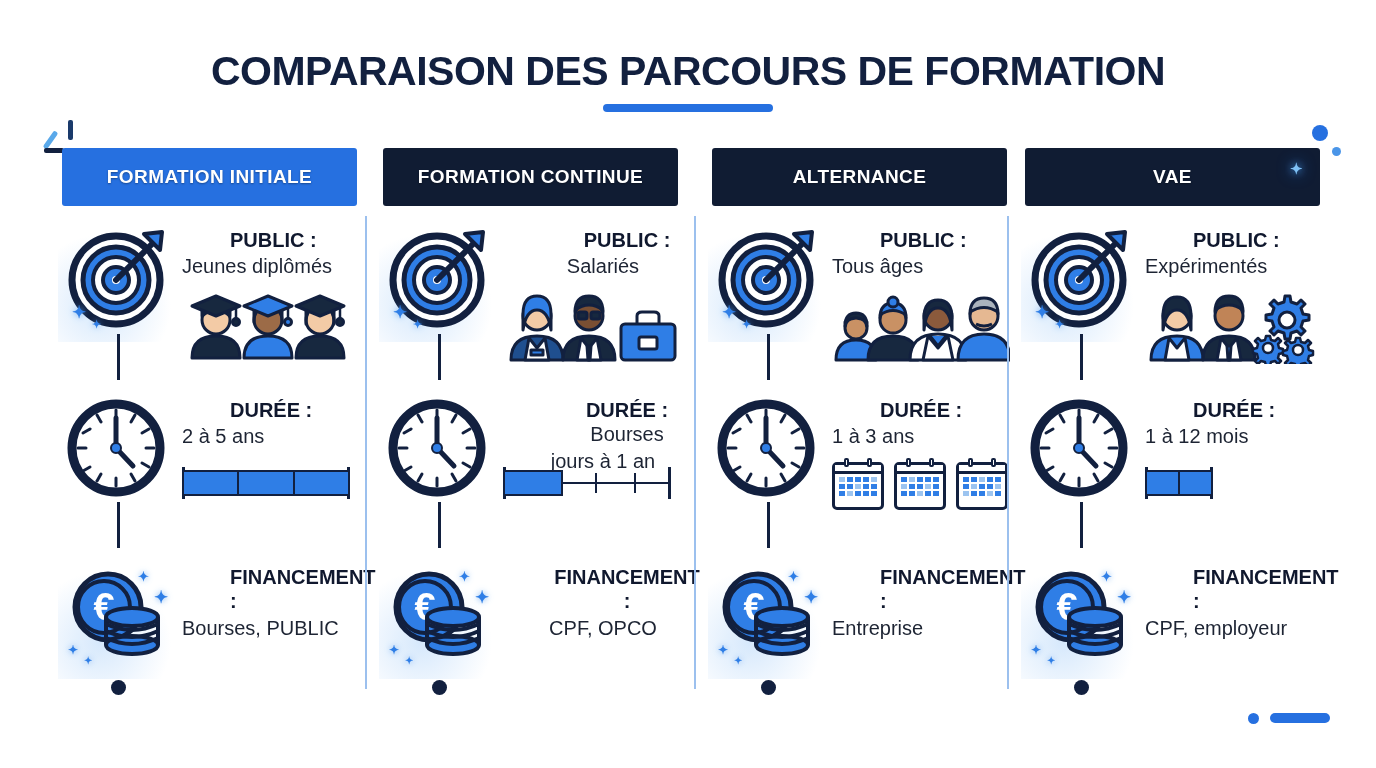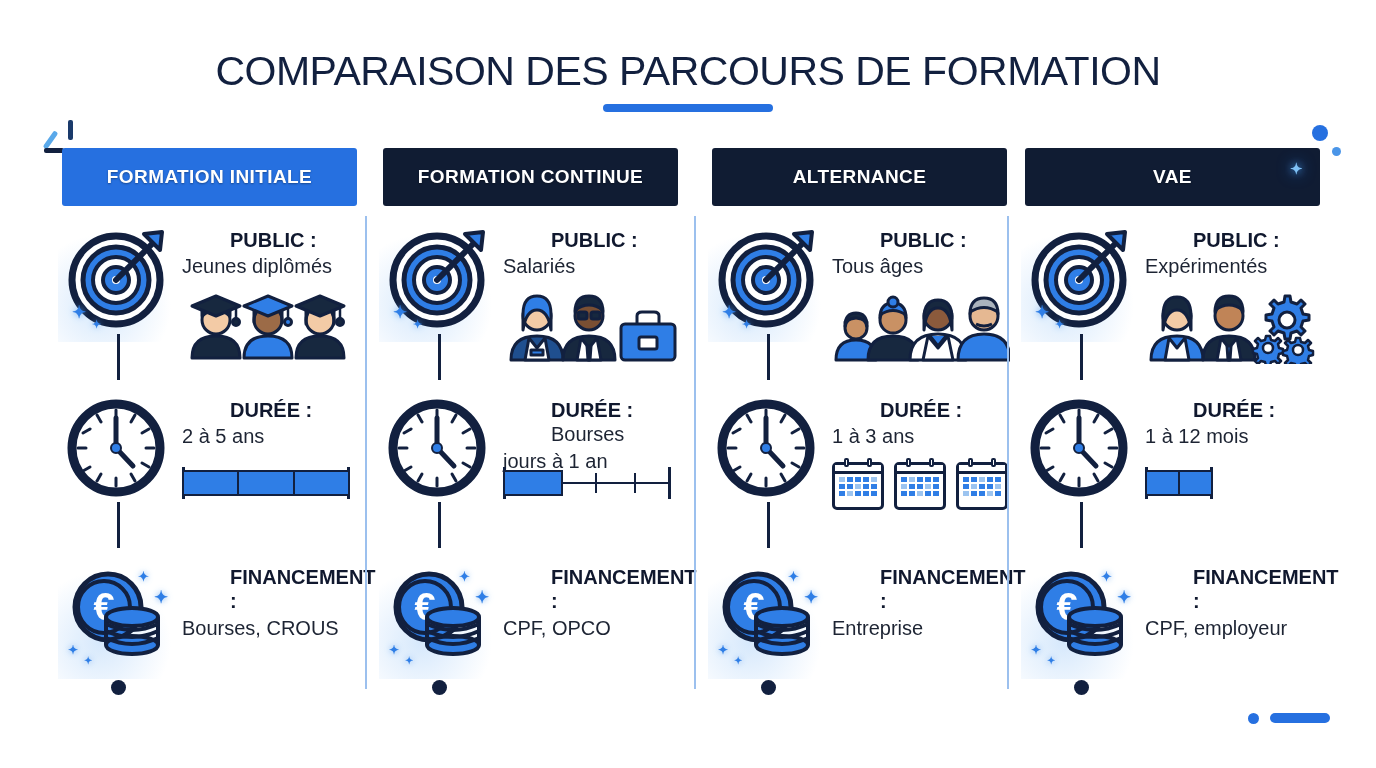--- a/index.html
+++ b/index.html
@@ -9,21 +9,21 @@
     font-family:"Liberation Sans", sans-serif;
     overflow:hidden;
     position:relative;
   }
   .page { position:relative; width:1376px; height:768px; }
 
   
   .title {
     position:absolute; top:48px; left:0; width:1376px;
     text-align:center;
-    font-size:41px; font-weight:normal; letter-spacing:-0.5px;
+    font-size:41px; font-weight:bold; letter-spacing:-0.5px;
     color:#12203f;
   }
   .title-underline {
     position:absolute; top:104px; left:603px;
     width:170px; height:8px; border-radius:4px;
     background:#2670e0;
   }
 
   
   .deco { position:absolute; }
@@ -31,21 +31,21 @@
   .deco-dash-diag { width:5px; height:20px; border-radius:2px; background:#5aa9ea; transform:rotate(35deg); }
   .deco-dash-h { width:20px; height:5px; border-radius:2px; background:#12203f; }
   .deco-dot-lg { width:16px; height:16px; border-radius:50%; background:#2670e0; }
   .deco-dot-sm { width:9px; height:9px; border-radius:50%; background:#4a95e8; }
   .deco-pill { width:60px; height:10px; border-radius:5px; background:#2670e0; }
   .deco-dot-pill { width:11px; height:11px; border-radius:50%; background:#2670e0; }
 
   
   .columns { position:absolute; top:148px; left:0; width:1376px; height:560px; }
   .col { position:absolute; top:0; width:320px; height:560px; }
-  .col-0 { left:62px; }  .col-1 { left:383px; }
+  .col-0 { left:62px; }  .col-1 { left:383px;text-align:center; }
   .col-2 { left:712px; } .col-3 { left:1025px; }
 
   .col-divider {
     position:absolute; top:68px; width:2px; height:473px;
     background:#9cc0ee;
   }
 
   .col-header {
     position:absolute; top:0; left:0;
     width:295px; height:58px;
@@ -278,21 +278,21 @@
               <path d="M40 75 q26 12 52 0" fill="none"></path>
             </g>
           </svg>
           <span class="sparkle" style="left:72px; top:6px; font-size:13px;">✦</span>
           <span class="sparkle" style="left:88px; top:24px; font-size:17px;">✦</span>
           <span class="sparkle" style="left:2px; top:80px; font-size:12px;">✦</span>
           <span class="sparkle" style="left:18px; top:92px; font-size:10px;">✦</span>
         </div>
         <div class="text-slot">
           <div class="lbl">FINANCEMENT :</div>
-          <div class="val">Bourses, CROUS</div>
+          <div class="val">Bourses, PUBLIC</div>
         </div>
       </div>
       <div class="end-dot"></div>
     </div>
 
     <div class="col col-1">
       <div class="col-divider" style="left:-18px;"></div>
       <div class="col-header dark">
         <span>FORMATION CONTINUE</span>
       </div>

